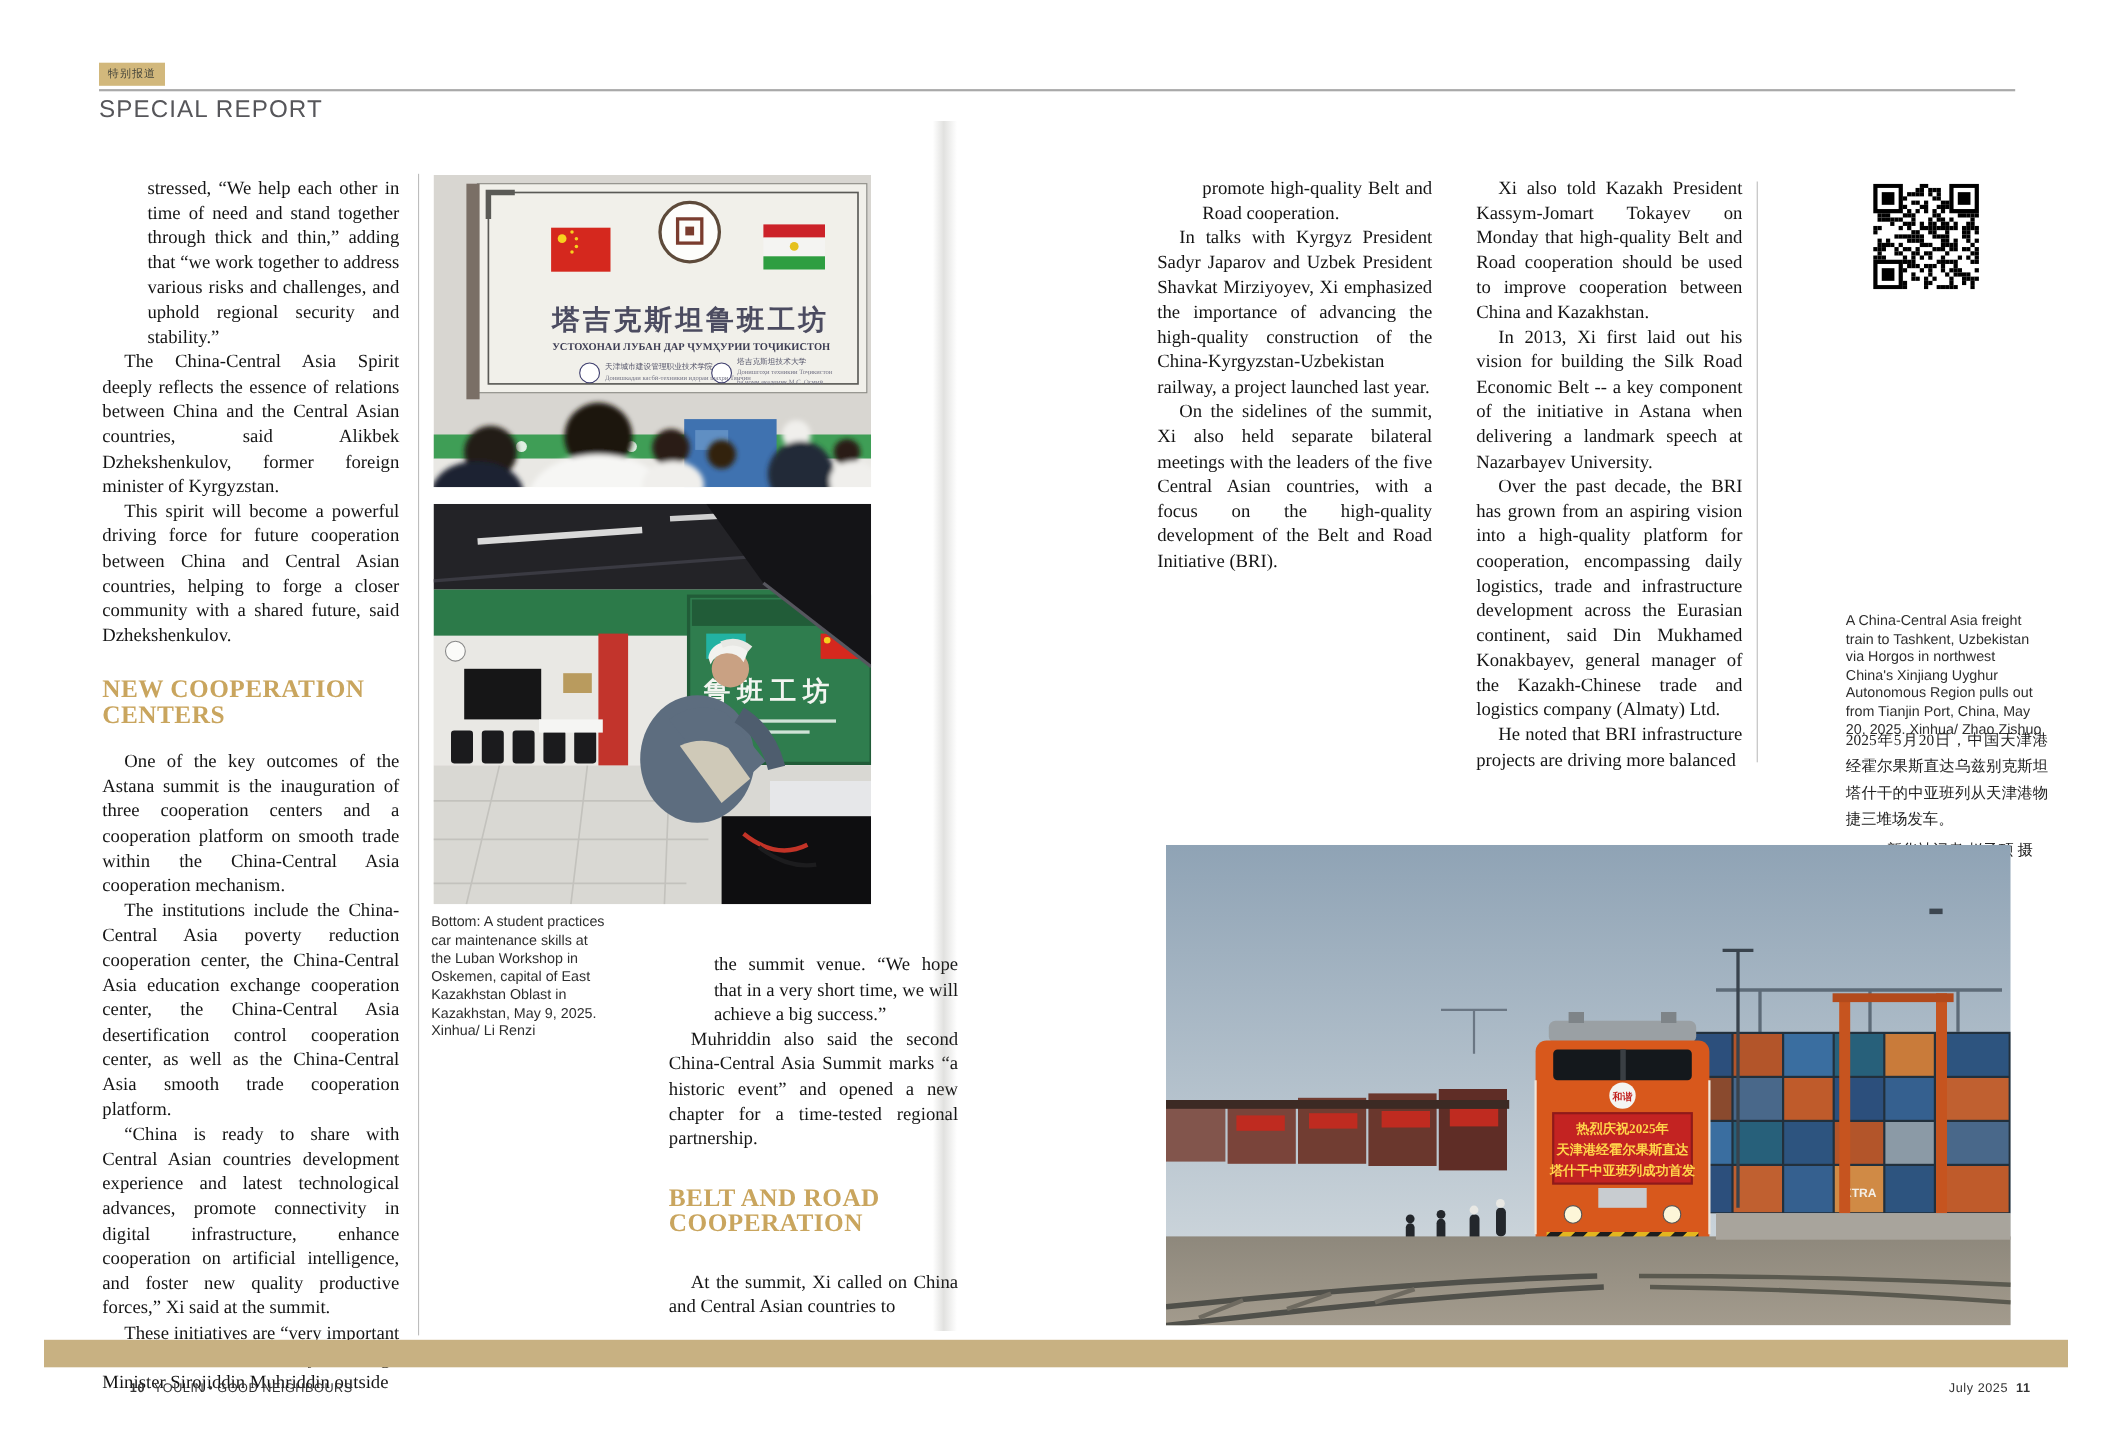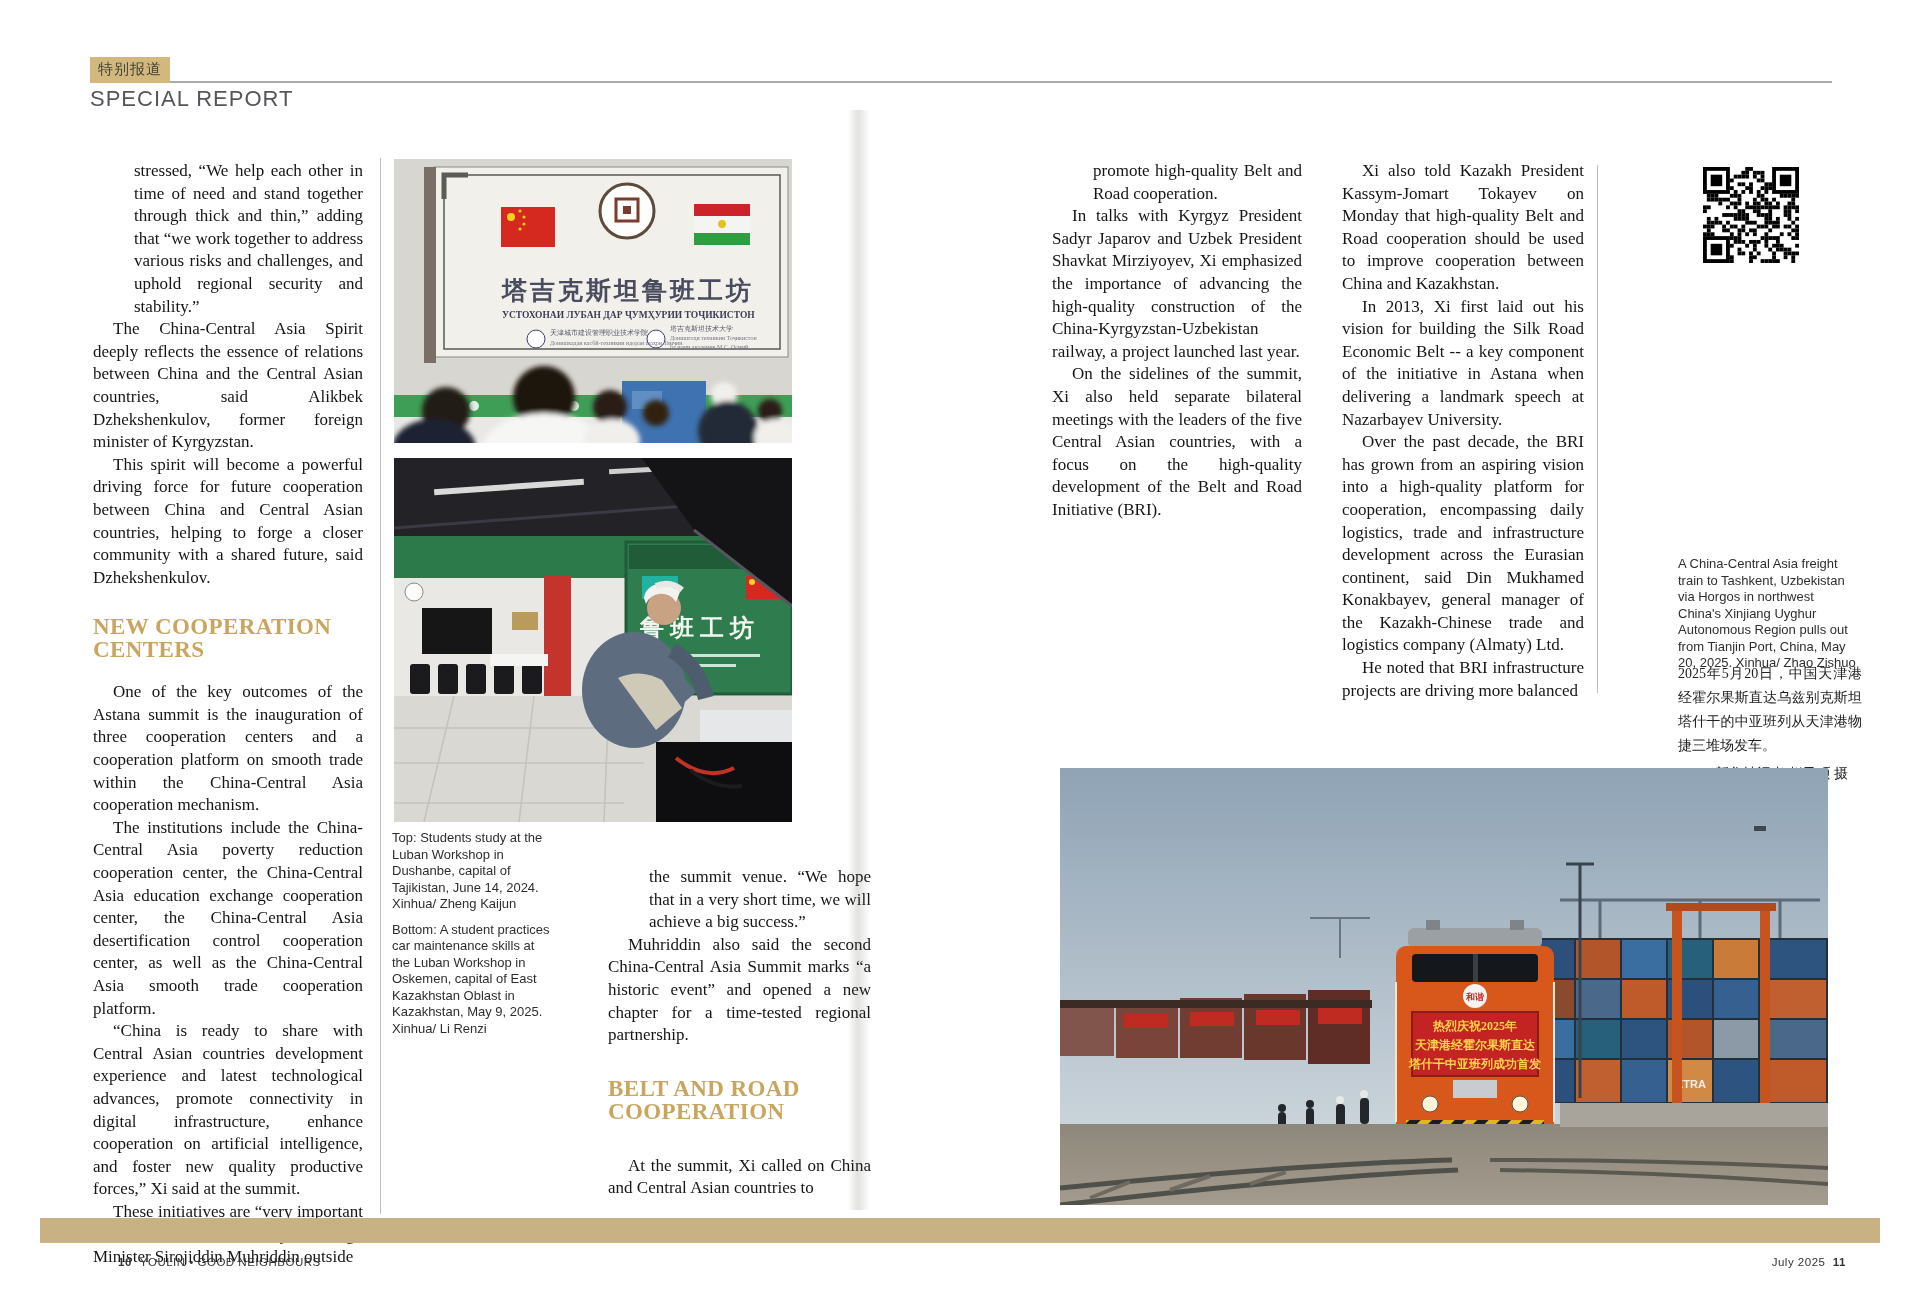--- a/index.html
+++ b/index.html
@@ -1,20 +1,20 @@
 <!DOCTYPE html>
 <html><head>
 <meta charset="utf-8">
 <style>
   html,body{margin:0;padding:0;background:#ffffff;}
   #spread{position:relative;width:1920px;height:1303px;background:#ffffff;overflow:hidden;
           font-family:"Liberation Serif","DejaVu Serif",serif;color:#121212;}
   
   .badge{position:absolute;left:90px;top:57px;background:#d2b87c;color:#44443a;
-         font-family:"Liberation Sans","DejaVu Sans",sans-serif;font-size:15px;
+         font-family:"Liberation Sans","DejaVu Sans",sans-serif;font-size:10px;
          padding:3px 8px 4px 8px;letter-spacing:1px;}
   .hrule{position:absolute;left:90px;top:81px;width:1742px;height:2px;background:#a9a9a9;}
   .section-title{position:absolute;left:90px;top:86px;color:#56565a;
          font-family:"Liberation Sans","DejaVu Sans",sans-serif;font-size:22px;letter-spacing:1px;}
   
   .col{position:absolute;font-size:17px;line-height:22.6px;text-align:justify;color:#151515;}
   .col p{margin:0;text-indent:20px;}
   .col p.cont{text-indent:0;margin-left:41px;}
   .gold-h{color:#c9a55e;font-weight:bold;font-size:23px;line-height:23px;
           letter-spacing:.4px;margin:26px 0 20px 0;text-align:left;text-indent:0;}
@@ -182,21 +182,20 @@
         <path d="M224 220 q22 -10 44 2 l20 28 -26 22 z" fill="#cfc9b8"></path>
         <circle cx="270" cy="150" r="17" fill="#c9a183"></circle>
         <path d="M250 140 a19 16 0 0 1 36 -6 l-4 10 a16 14 0 0 0 -30 2 z" fill="#f2f2ef"></path>
         <path d="M262 128 q14 -6 26 4" stroke="#e8e8e4" stroke-width="6" fill="none"></path>
         <path d="M278 192 q26 16 34 48" stroke="#4e5d6e" stroke-width="16" fill="none"></path>
       </g>
     </svg>
   </div>
 
   <div class="cap" style="left:392px;top:830px;width:160px;">
-    <p>Top: Students study at the Luban Workshop in Dushanbe, capital of Tajikistan, June 14, 2024. Xinhua/ Zheng Kaijun</p>
     <p>Bottom: A student practices car maintenance skills at the Luban Workshop in Oskemen, capital of East Kazakhstan Oblast in Kazakhstan, May 9, 2025. Xinhua/ Li Renzi</p>
   </div>
 
 
   <div class="col" style="left:608px;top:866px;width:263px;">
     <p class="cont">the summit venue. “We hope that in a very short time, we will achieve a big success.”</p>
     <p>Muhriddin also said the second China-Central Asia Summit marks “a historic event” and opened a new chapter for a time-tested regional partnership.</p>
     <div class="gold-h" style="margin-top:30px;margin-bottom:32px;">BELT AND ROAD COOPERATION</div>
     <p>At the summit, Xi called on China and Central Asian countries to</p>
   </div>

